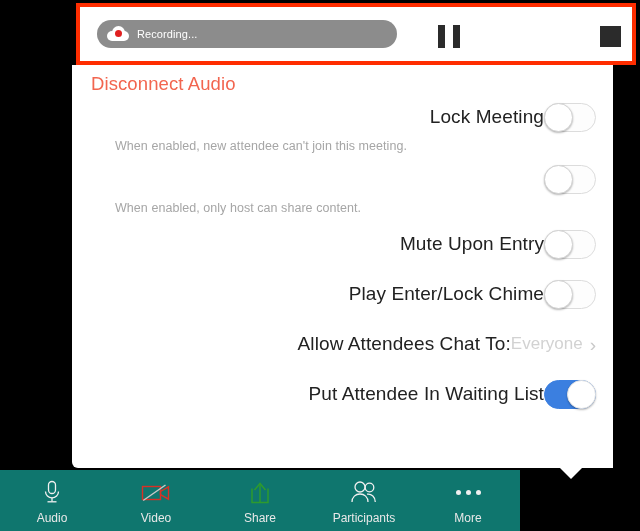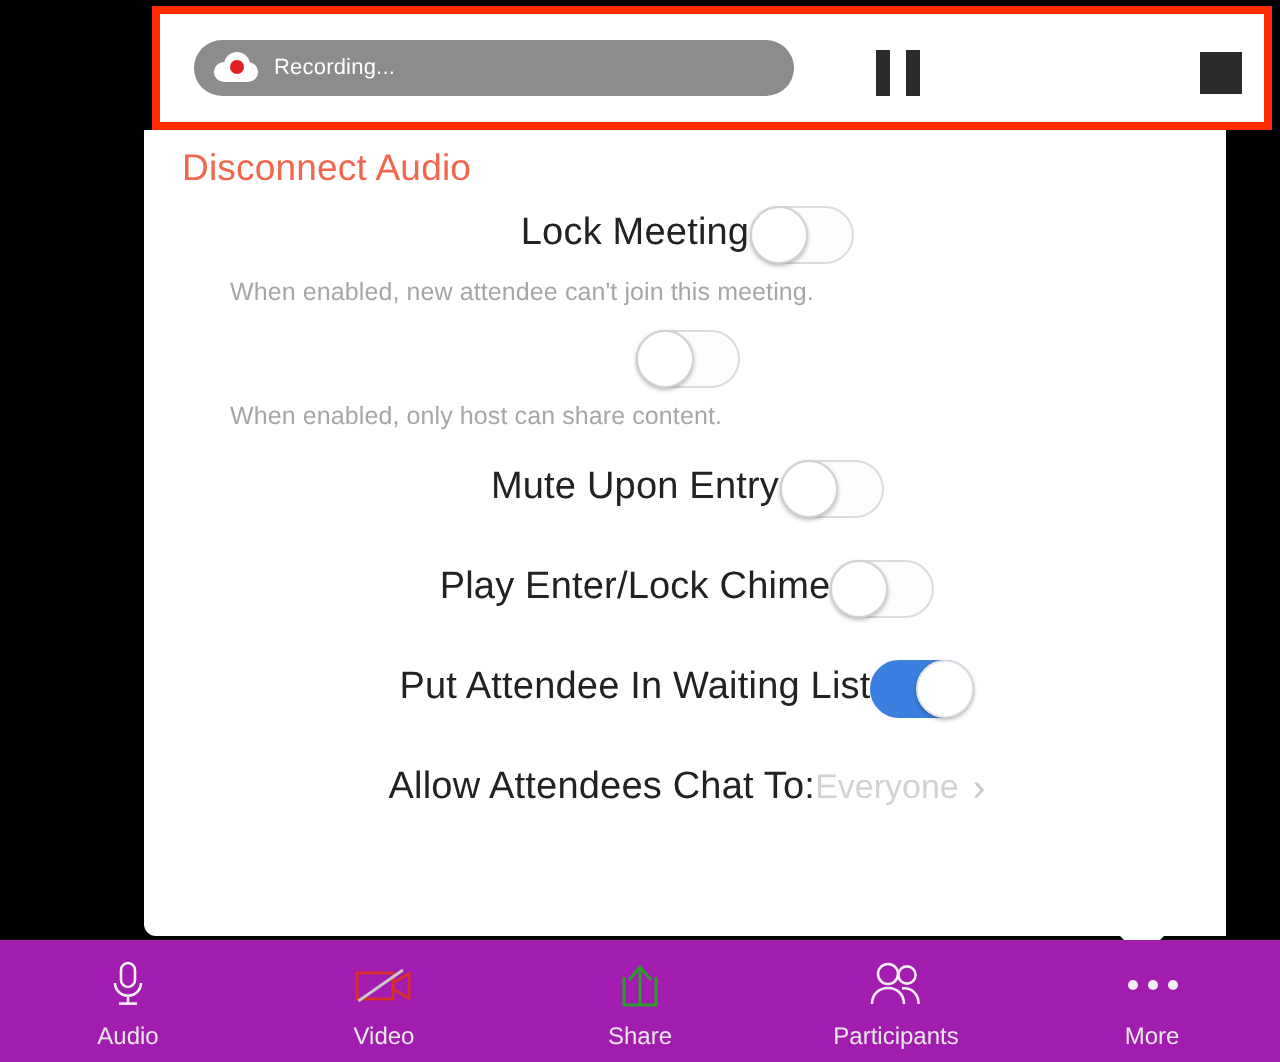--- a/index.html
+++ b/index.html
@@ -142,21 +142,21 @@
     letter-spacing: 0.1px;
   }
 
   .row {
     position: relative;
     padding: 0 0 0 19px;
   }
   .row-main {
     display: flex;
     align-items: center;
-    justify-content: center;
+    justify-content: flex-end;
     padding-right: 17px;
     height: 44px;
   }
   .row-title {
     font-size: 19px;
     color: #222222;
     letter-spacing: 0.1px;
   }
   .row-sub {
     font-size: 12.5px;
@@ -219,23 +219,23 @@
     font-size: 19px;
     color: #c9c9c9;
     line-height: 1;
   }
 
   
   #toolbar {
     position: absolute;
     left: 0;
     bottom: 0;
-    width: 640px;
+    width: 520px;
     height: 61px;
-    background: #a21caf;
+    background: #0f766e;
     display: flex;
     align-items: flex-start;
     padding-top: 9px;
     box-sizing: border-box;
   }
   .tool {
     flex: 1;
     display: flex;
     flex-direction: column;
     align-items: center;
@@ -327,33 +327,33 @@
       <div class="row-main" style="height:50px;">
         <span class="row-title">Play Enter/Lock Chime</span>
         <span class="toggle off">
           <span class="knob"></span>
         </span>
       </div>
     </div>
 
     <div class="row">
       <div class="row-main" style="height:50px;">
-        <span class="row-title">Put Attendee In Waiting List</span>
-        <span class="toggle on">
-          <span class="knob"></span>
-        </span>
-      </div>
-    </div>
-
-    <div class="row">
-      <div class="row-main" style="height:50px;">
         <span class="row-title">Allow Attendees Chat To:</span>
         <span class="row-value">
           <span>Everyone</span>
           <span class="chev">›</span>
+        </span>
+      </div>
+    </div>
+
+    <div class="row">
+      <div class="row-main" style="height:50px;">
+        <span class="row-title">Put Attendee In Waiting List</span>
+        <span class="toggle on">
+          <span class="knob"></span>
         </span>
       </div>
     </div>
   </div>
 
   <div id="panel-pointer"></div>
 
   <div id="toolbar">
 
     <div class="tool">

